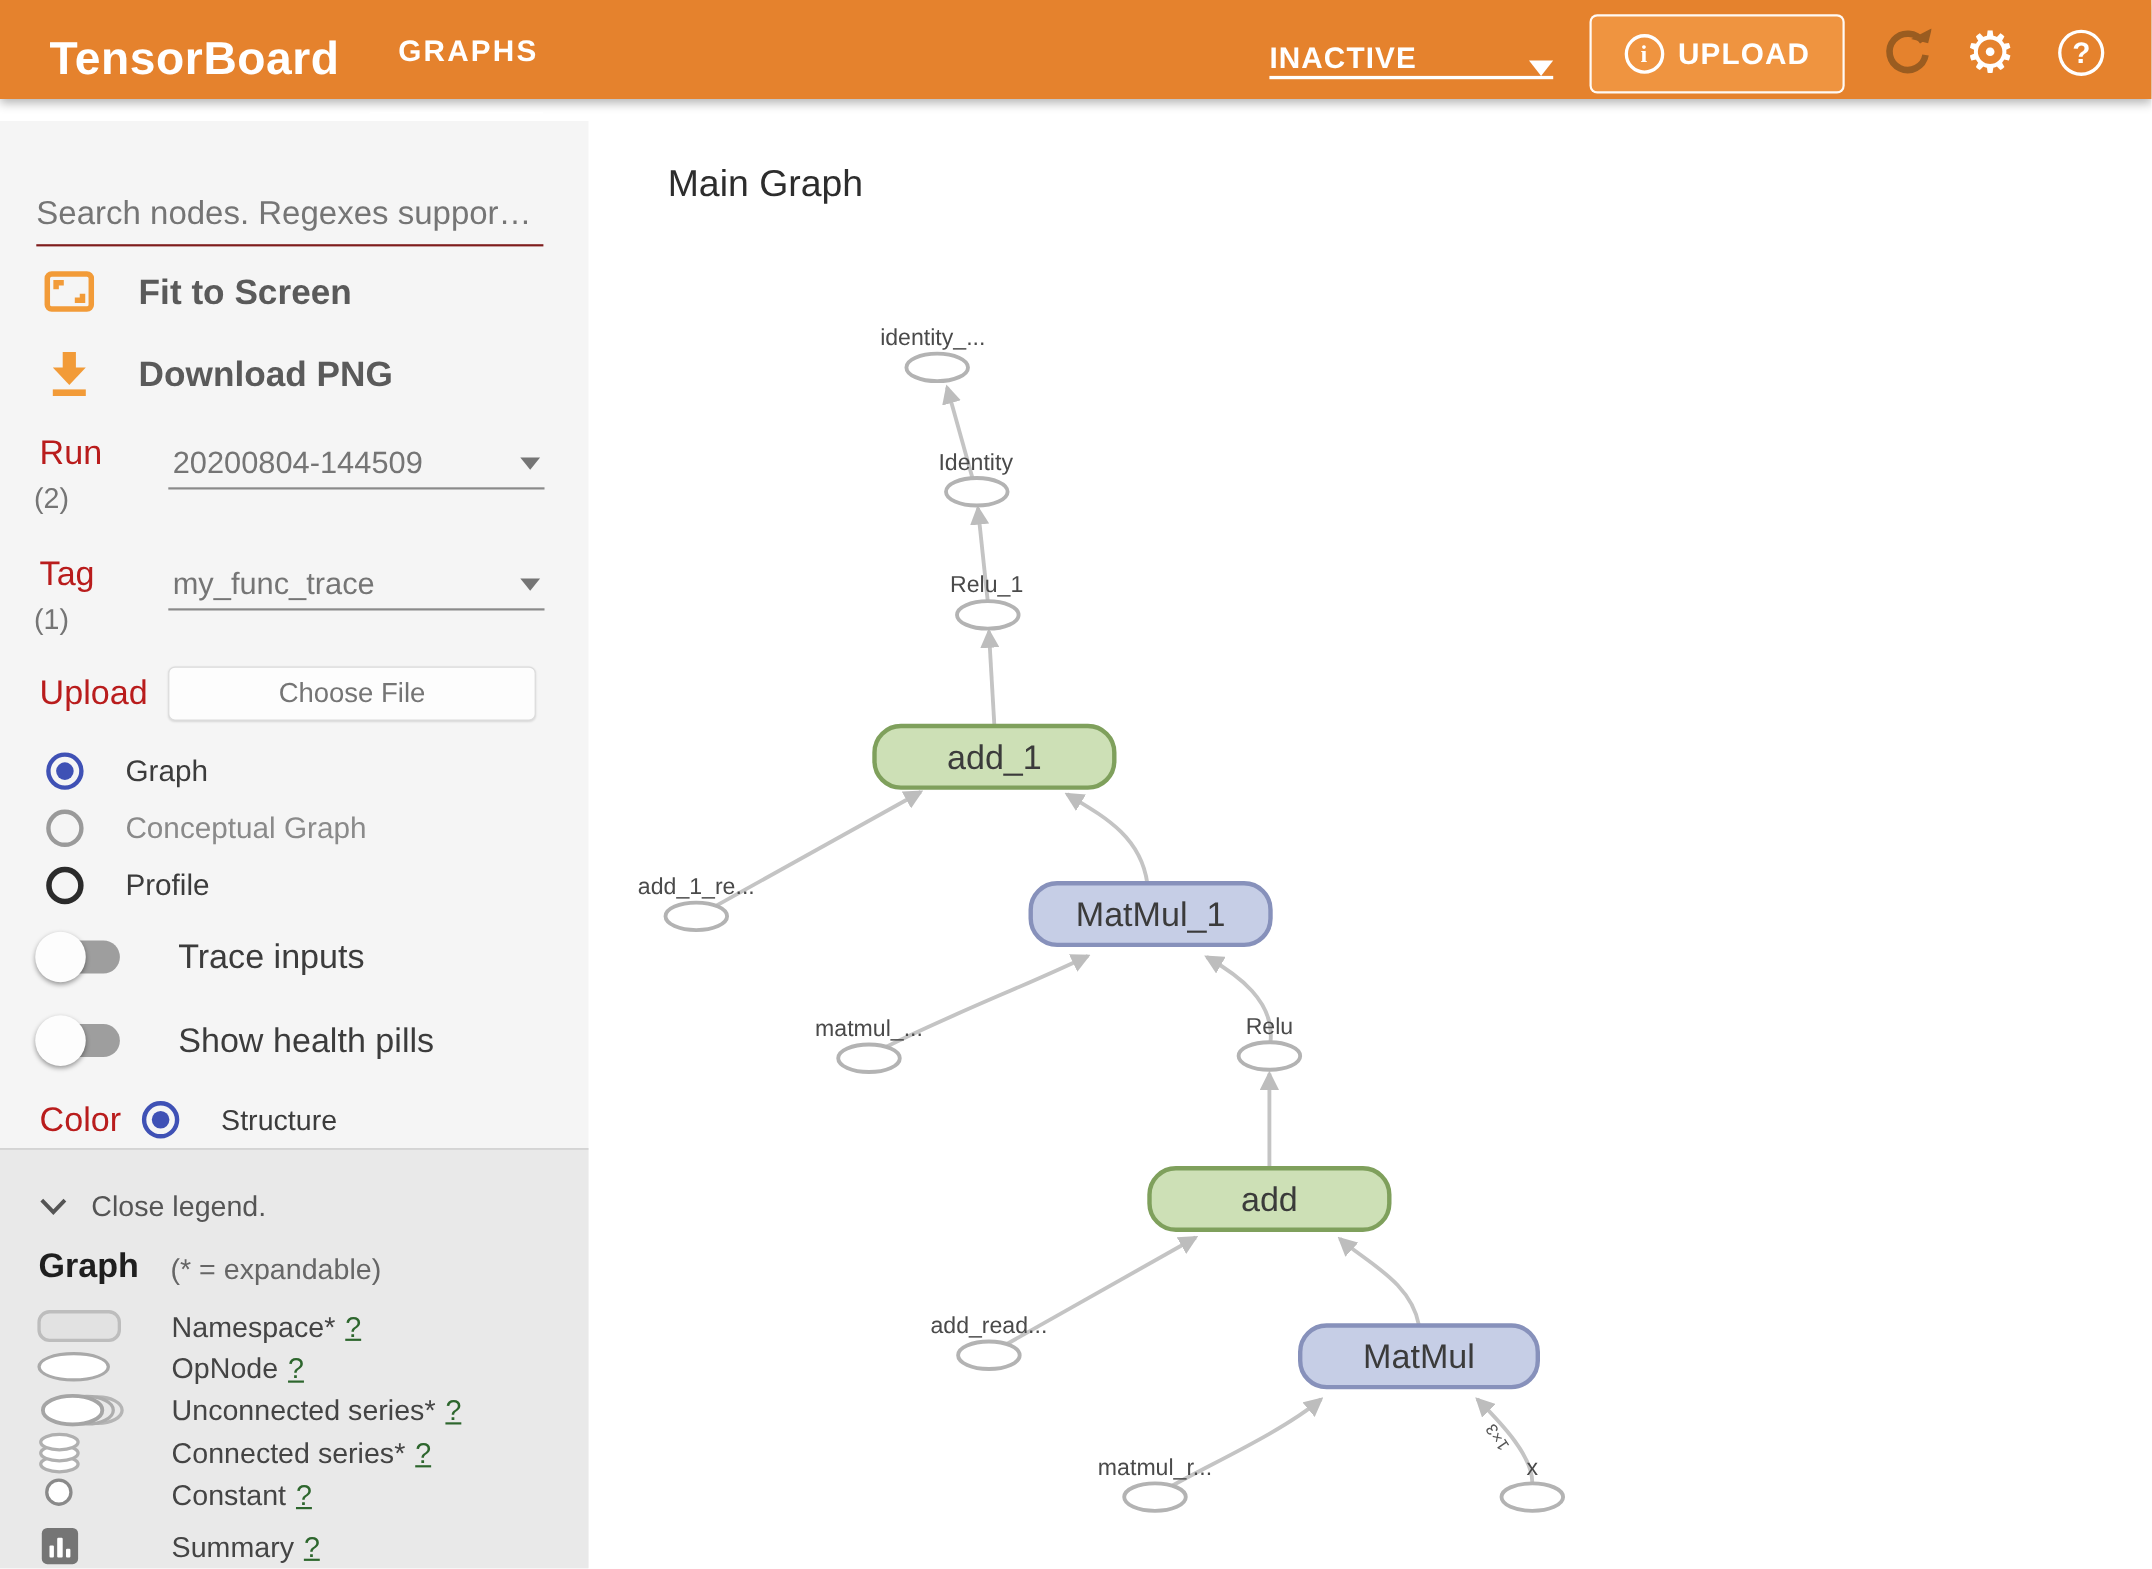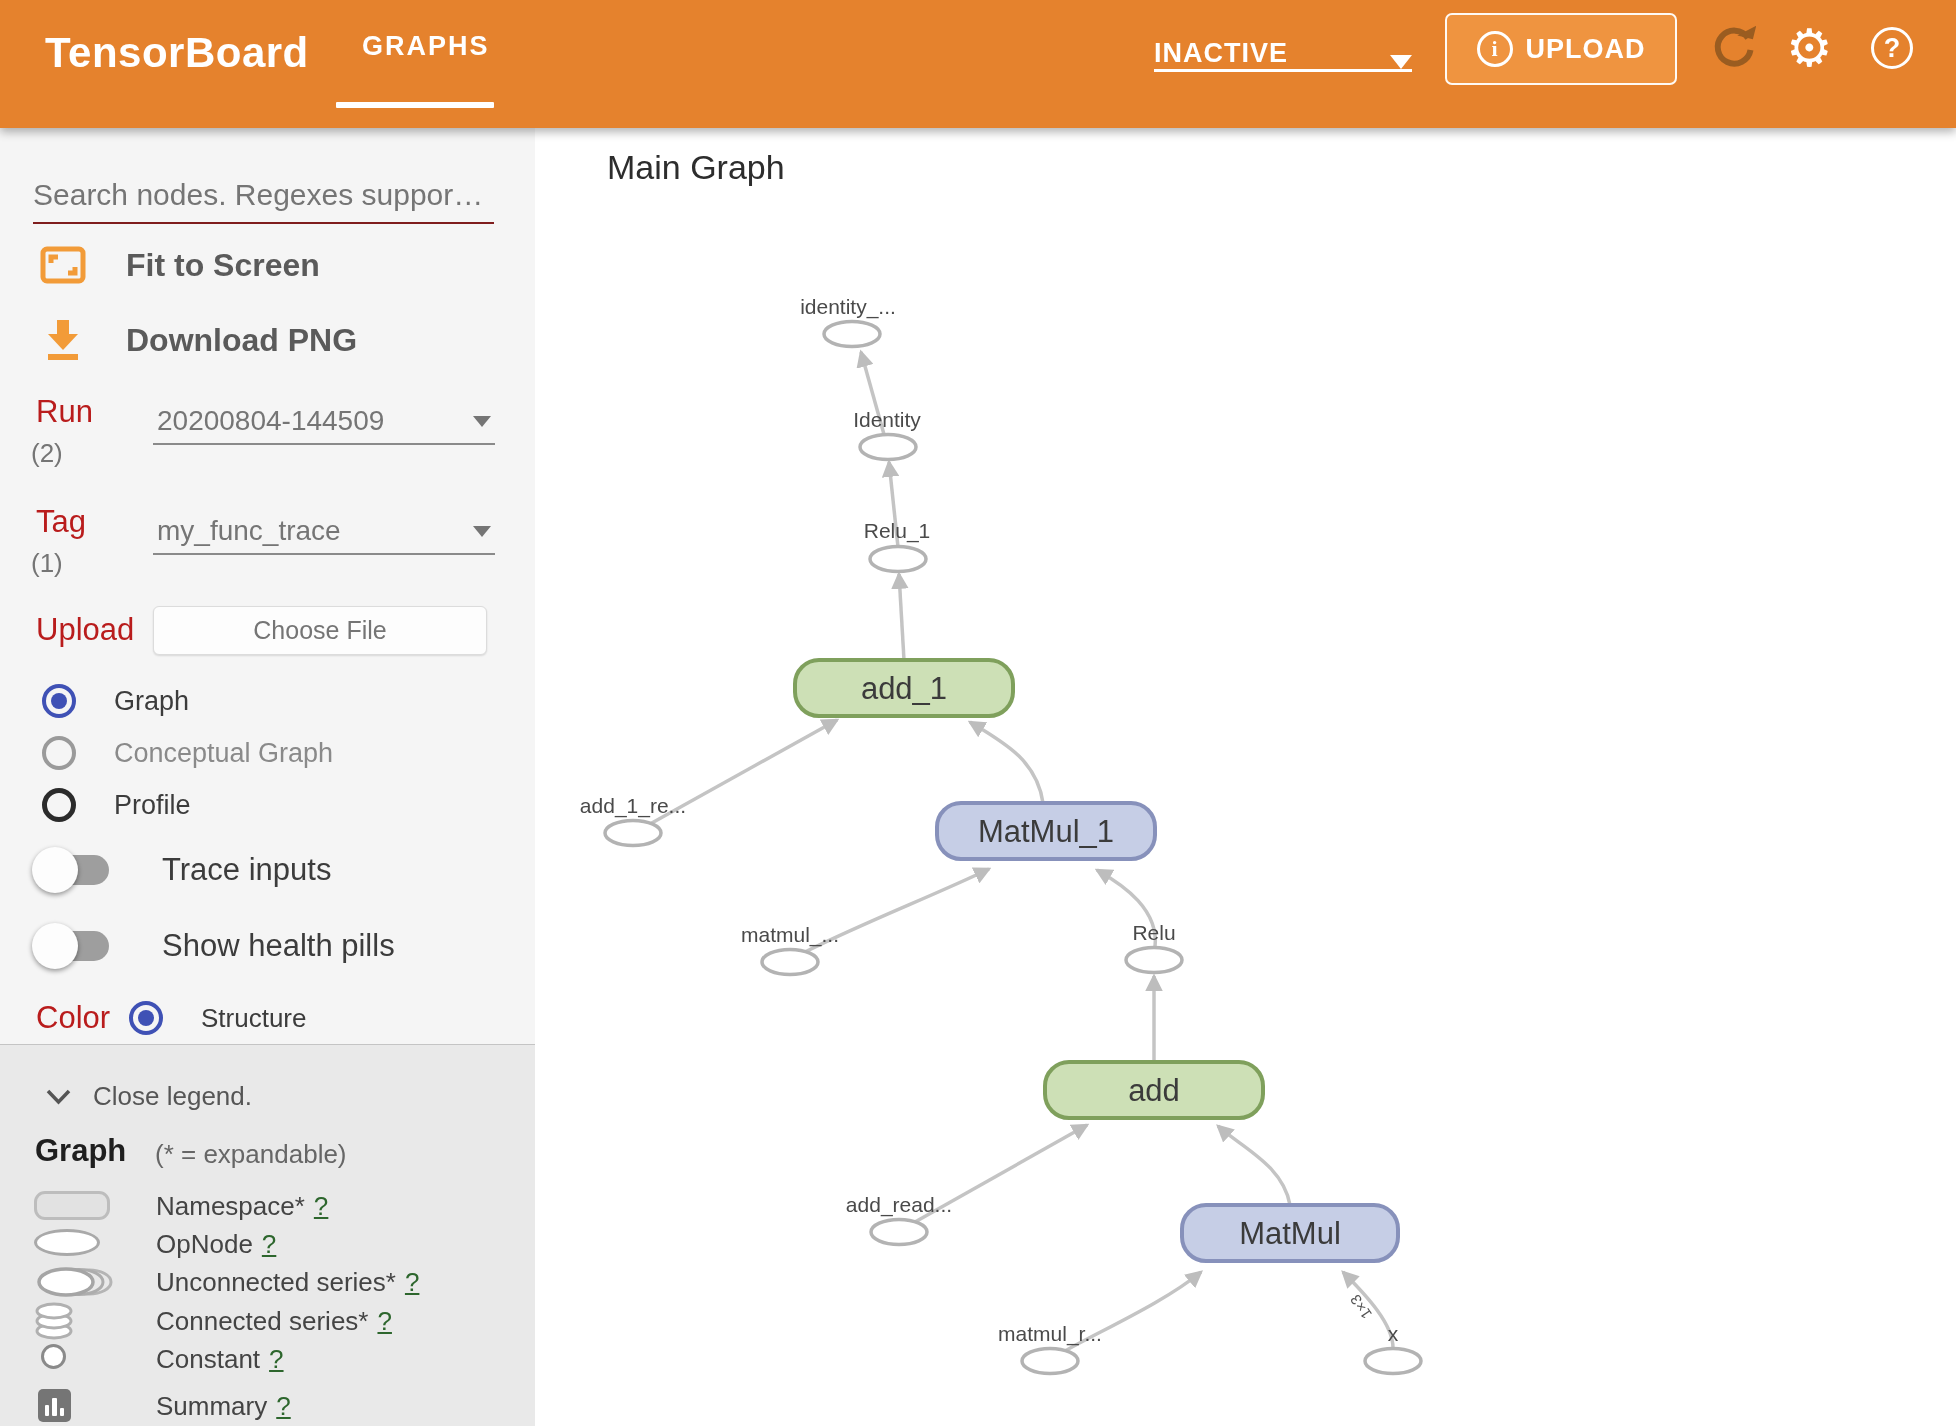--- a/index.html
+++ b/index.html
@@ -1,21 +1,21 @@
 <!DOCTYPE html>
 <html><head>
 <meta charset="utf-8">
 <style>
   * { box-sizing: border-box; margin: 0; padding: 0; }
   html,body { width:1956px; height:1426px; overflow:hidden;
     font-family:"Liberation Sans", sans-serif; background:#fff; }
   #stage { position:relative; width:1956px; height:1426px; }
 
   
-  .header { position:absolute; left:0; top:0; width:1956px; height:128px;
+  .header { position:absolute; left:0; top:0; width:1956px; height:90px;
     background:#e5822d; box-shadow:0 4px 9px rgba(0,0,0,0.30); z-index:30;
     display:flex; align-items:center; }
   .logo { position:absolute; left:45px; top:29px; color:#fff; font-size:42px;
     font-weight:bold; letter-spacing:0.5px; }
   .tab { position:absolute; left:362px; top:31px; color:#fff; font-size:27px;
     font-weight:bold; letter-spacing:2px; }
   .tab-underline { position:absolute; left:336px; top:102px; width:158px; height:6px;
     background:#fff; border-radius:1px; }
   .status-select { position:absolute; left:1154px; top:22px; width:258px; height:50px;
     border-bottom:3px solid #fff; display:flex; align-items:flex-end;
@@ -79,21 +79,21 @@
   .toggle-row { position:absolute; left:35px; display:flex; align-items:center;
     cursor:pointer; }
   .toggle-track { position:relative; width:74px; height:30px; border-radius:16px;
     background:#9e9e9e; flex:0 0 74px; }
   .toggle-thumb { position:absolute; left:-3px; top:-8px; width:46px; height:46px;
     border-radius:50%; background:#fdfdfd; box-shadow:0 2px 5px rgba(0,0,0,0.4); }
   .toggle-label { margin-left:53px; font-size:31px; color:#3c3c3c; }
 
   .legend-panel { position:absolute; left:0; top:934px; width:535px; height:382px;
     background:#e9e9e9; border-top:1px solid #c4c4c4; }
-  .legend-close { position:absolute; left:46px; top:36px; display:flex;
+  .legend-close { position:absolute; left:36px; top:36px; display:flex;
     align-items:center; gap:22px; cursor:pointer; }
   .legend-close-text { font-size:26px; color:#555; }
   .legend-heading { position:absolute; left:35px; top:88px; font-size:31px;
     color:#1f1f1f; font-weight:bold; }
   .legend-note { position:absolute; left:155px; top:94px; font-size:26px; color:#666; }
   .legend-item-label { position:absolute; left:156px; font-size:26px; color:#444;
     white-space:nowrap; }
   .help-link { color:#2d662d; text-decoration:underline; cursor:pointer;
     margin-left:9px; }
   .lg-ns-shape { position:absolute; left:34px; top:146px; width:76px; height:29px;

